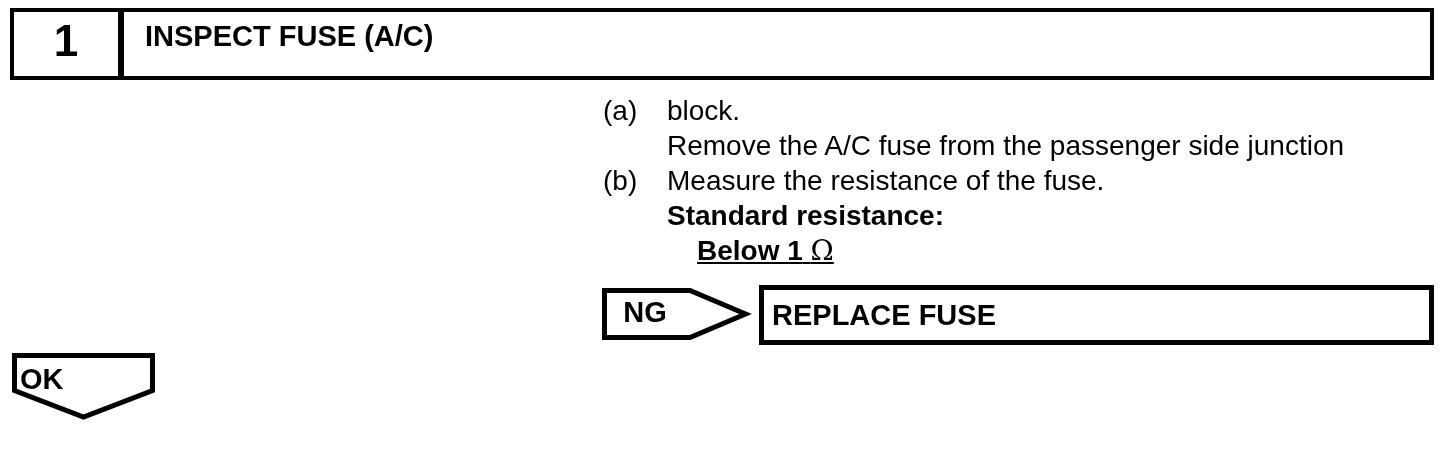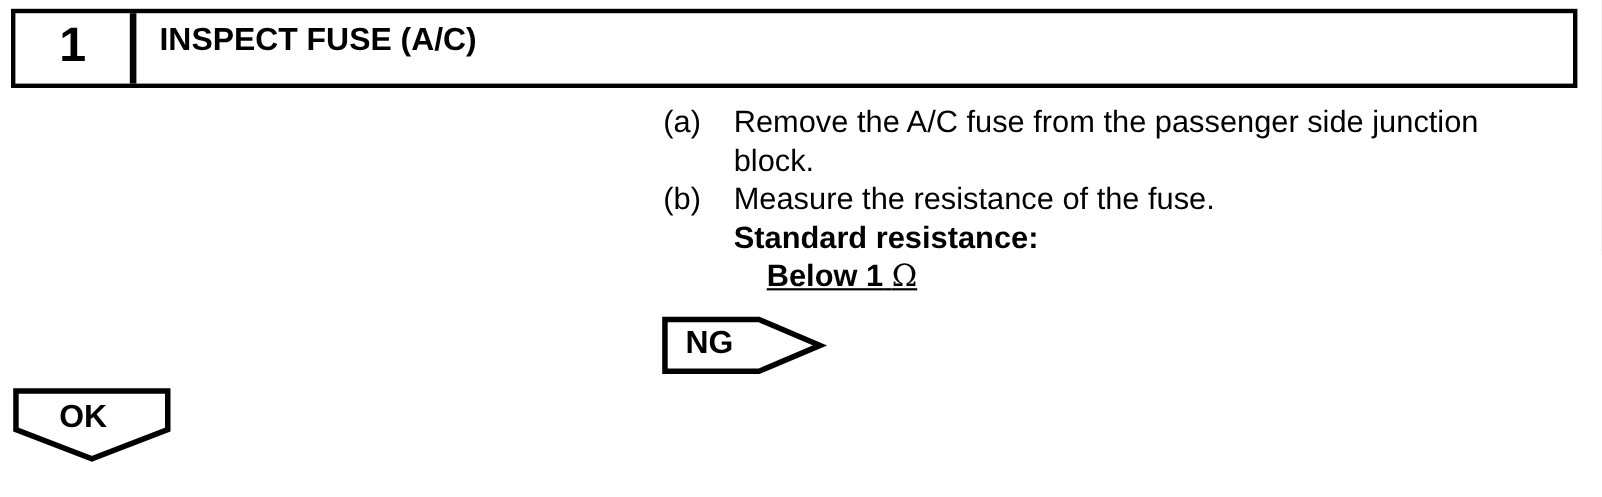--- a/index.html
+++ b/index.html
@@ -87,23 +87,22 @@
   
   .ok-shape {
     position: absolute;
     left: 12px; top: 353px;
     width: 143px; height: 67px;
     overflow: visible;
     color: var(--ink);
   }
   .ok-label {
     position: absolute;
-    left: 4px; top: 365px;
+    left: 20px; top: 365px;
     width: 143px;
-    text-align: center;
     font-size: 29px;
     line-height: 29px;
     font-weight: bold;
   }
 </style>
 </head>
 <body>
 
 <div class="page">
 
@@ -113,41 +112,44 @@
     </div>
     <div class="step-title-cell">
       <span>INSPECT FUSE (A/C)</span>
     </div>
   </div>
 
   <div class="instructions">
     <div class="inst-row">
       <div class="inst-marker">(a)</div>
       <div class="inst-body">
+        <div>block.</div>
         <div>Remove the A/C fuse from the passenger side junction</div>
-        <div>block.</div>
       </div>
     </div>
     <div class="inst-row">
       <div class="inst-marker">(b)</div>
       <div class="inst-body">
         <div>Measure the resistance of the fuse.</div>
         <div class="bold">Standard resistance:</div>
         <div class="bold spec-value">
           <span>Below 1</span>
           <span class="omega">Ω</span>
         </div>
       </div>
     </div>
   </div>
 
   <svg class="ng-shape" viewBox="0 0 146 52" xmlns="http://www.w3.org/2000/svg">
     <polygon points="2.5,2.5 88,2.5 143.5,26 88,49.5 2.5,49.5" fill="#ffffff" stroke="currentColor" stroke-width="5"></polygon>
   </svg>
   <div class="ng-label">NG</div>
 
+  <div class="action-box">
+    <span>REPLACE FUSE</span>
+  </div>
 
   <svg class="ok-shape" viewBox="0 0 143 67" xmlns="http://www.w3.org/2000/svg">
     <polygon points="2.5,2.5 140.5,2.5 140.5,37.5 71.5,64 2.5,37.5" fill="#ffffff" stroke="currentColor" stroke-width="5"></polygon>
   </svg>
   <div class="ok-label">OK</div>
 
 </div>
 
 </body></html>

